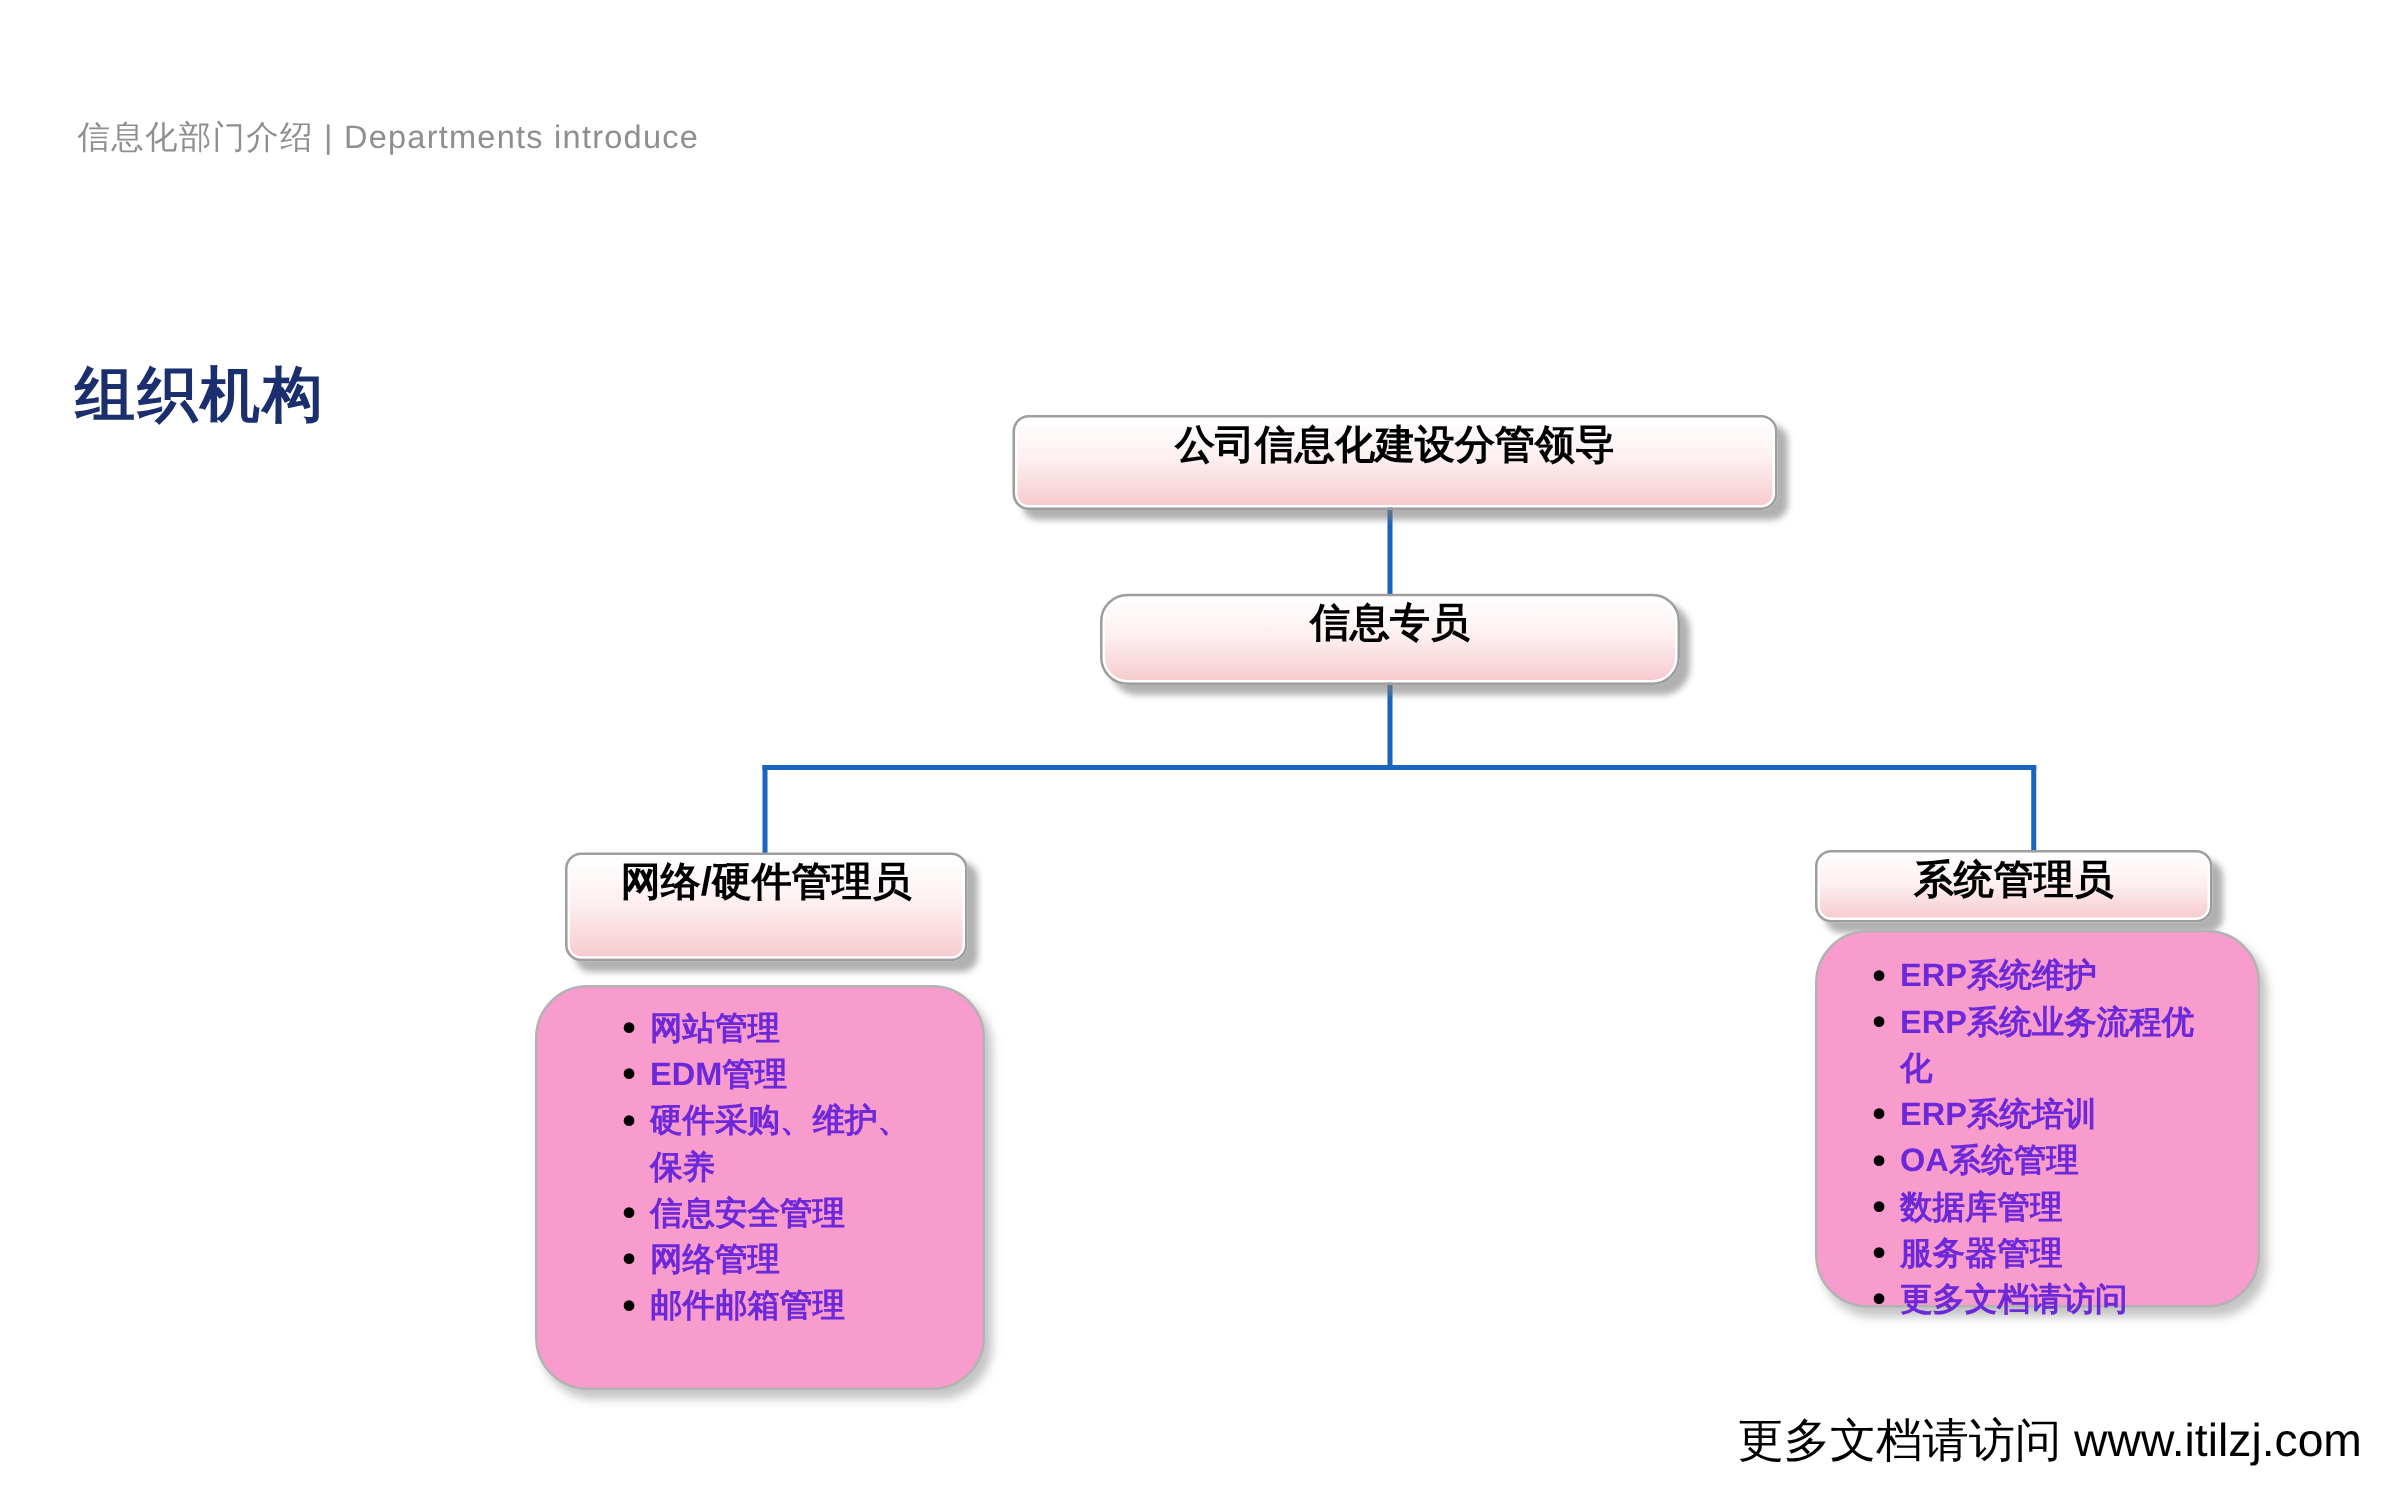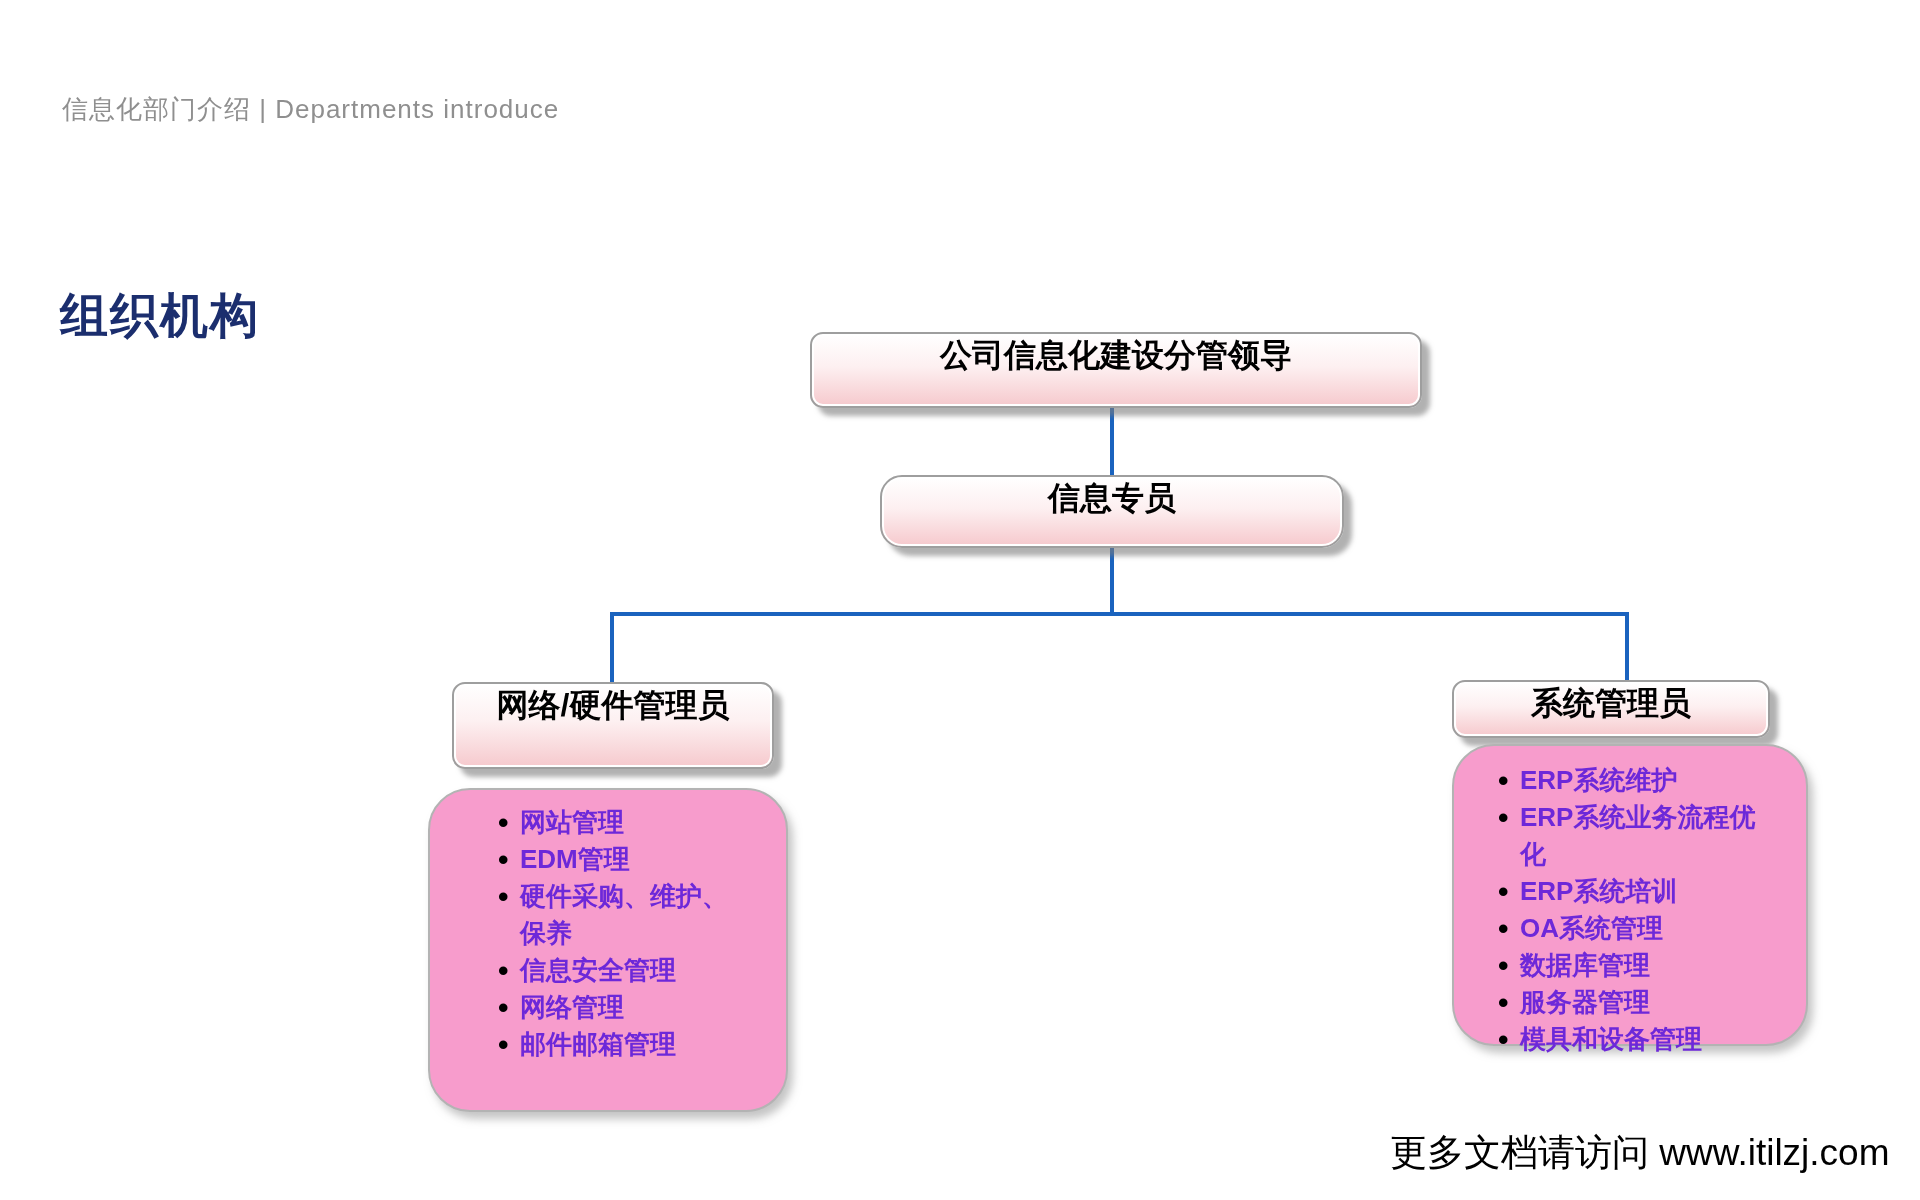--- a/index.html
+++ b/index.html
@@ -110,19 +110,19 @@
   </div>
 
   <div class="panel panel-right">
     <ul>
       <li>ERP系统维护</li>
       <li>ERP系统业务流程优化</li>
       <li>ERP系统培训</li>
       <li>OA系统管理</li>
       <li>数据库管理</li>
       <li>服务器管理</li>
-      <li>模具和设备管理</li>
+      <li>更多文档请访问</li>
     </ul>
   </div>
 
   <div class="footer-text">更多文档请访问 www.itilzj.com</div>
 
 </div>
 
 </body></html>

